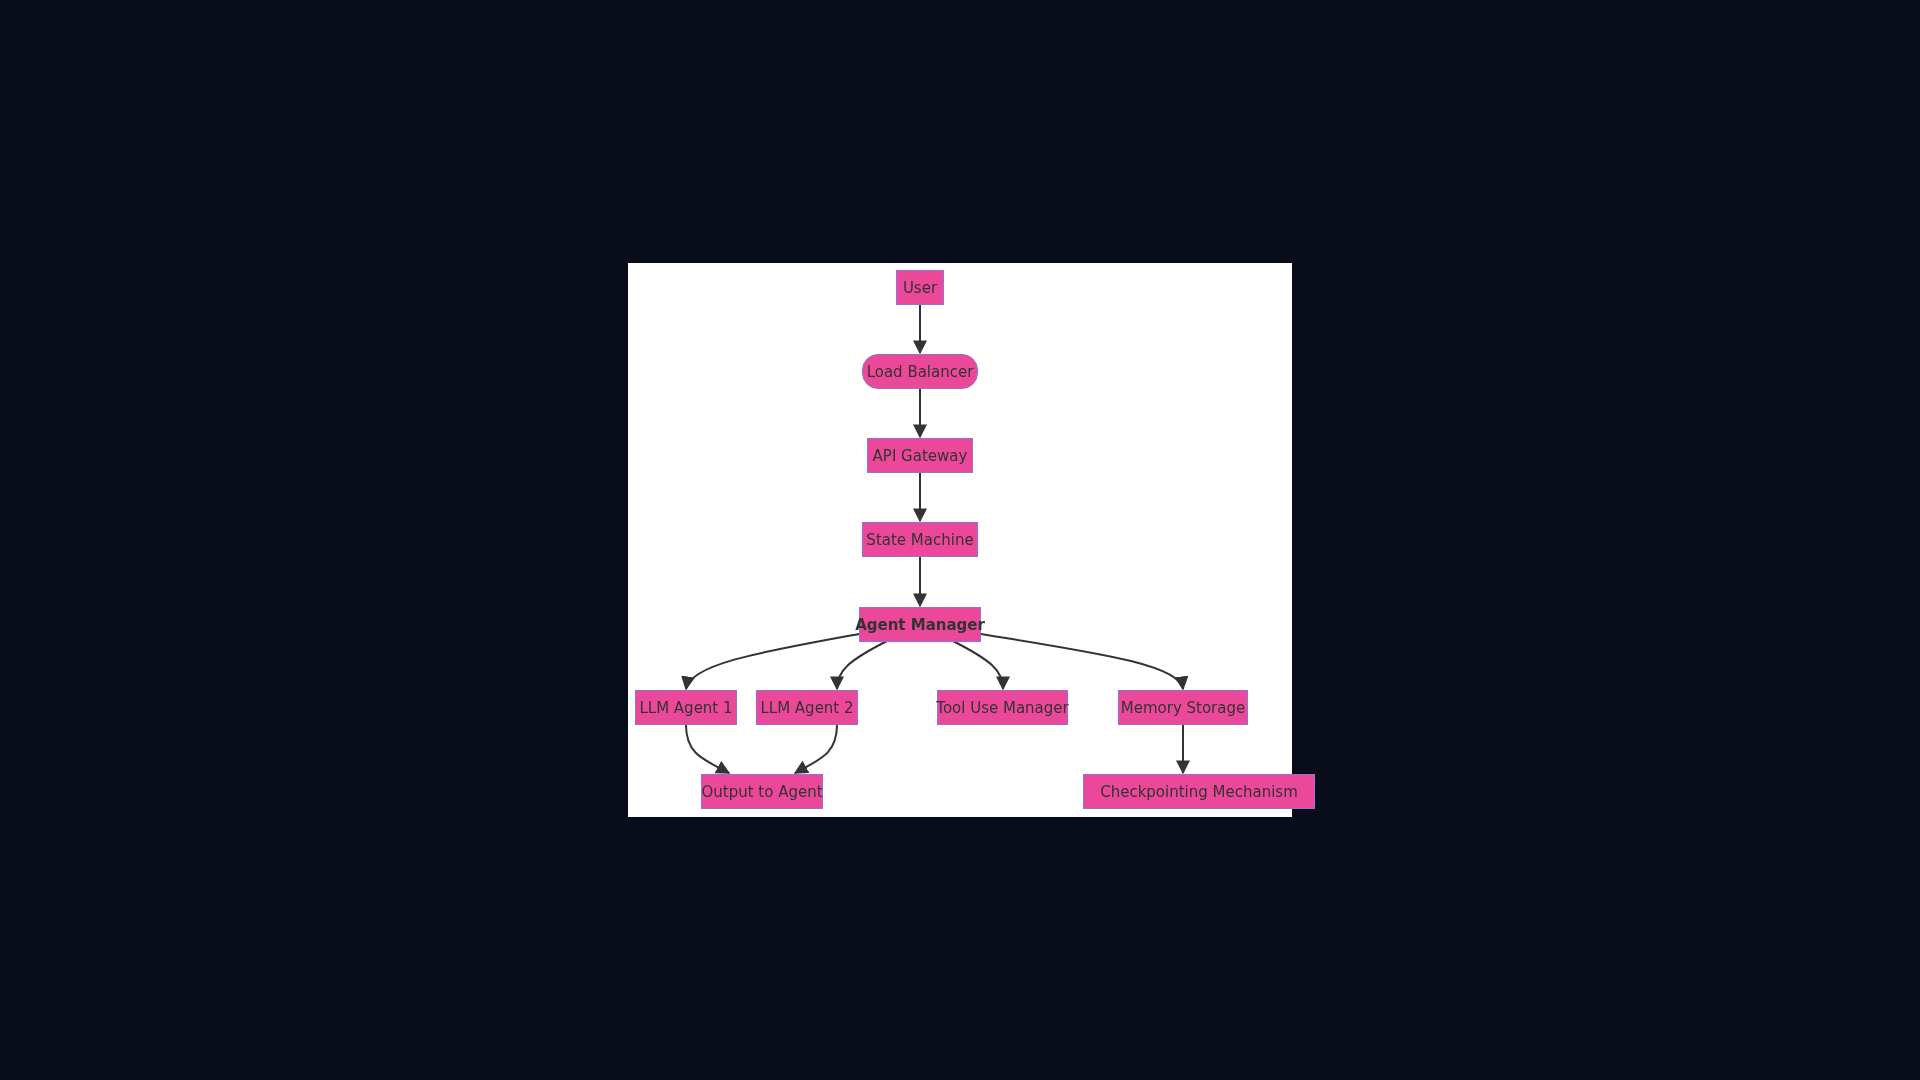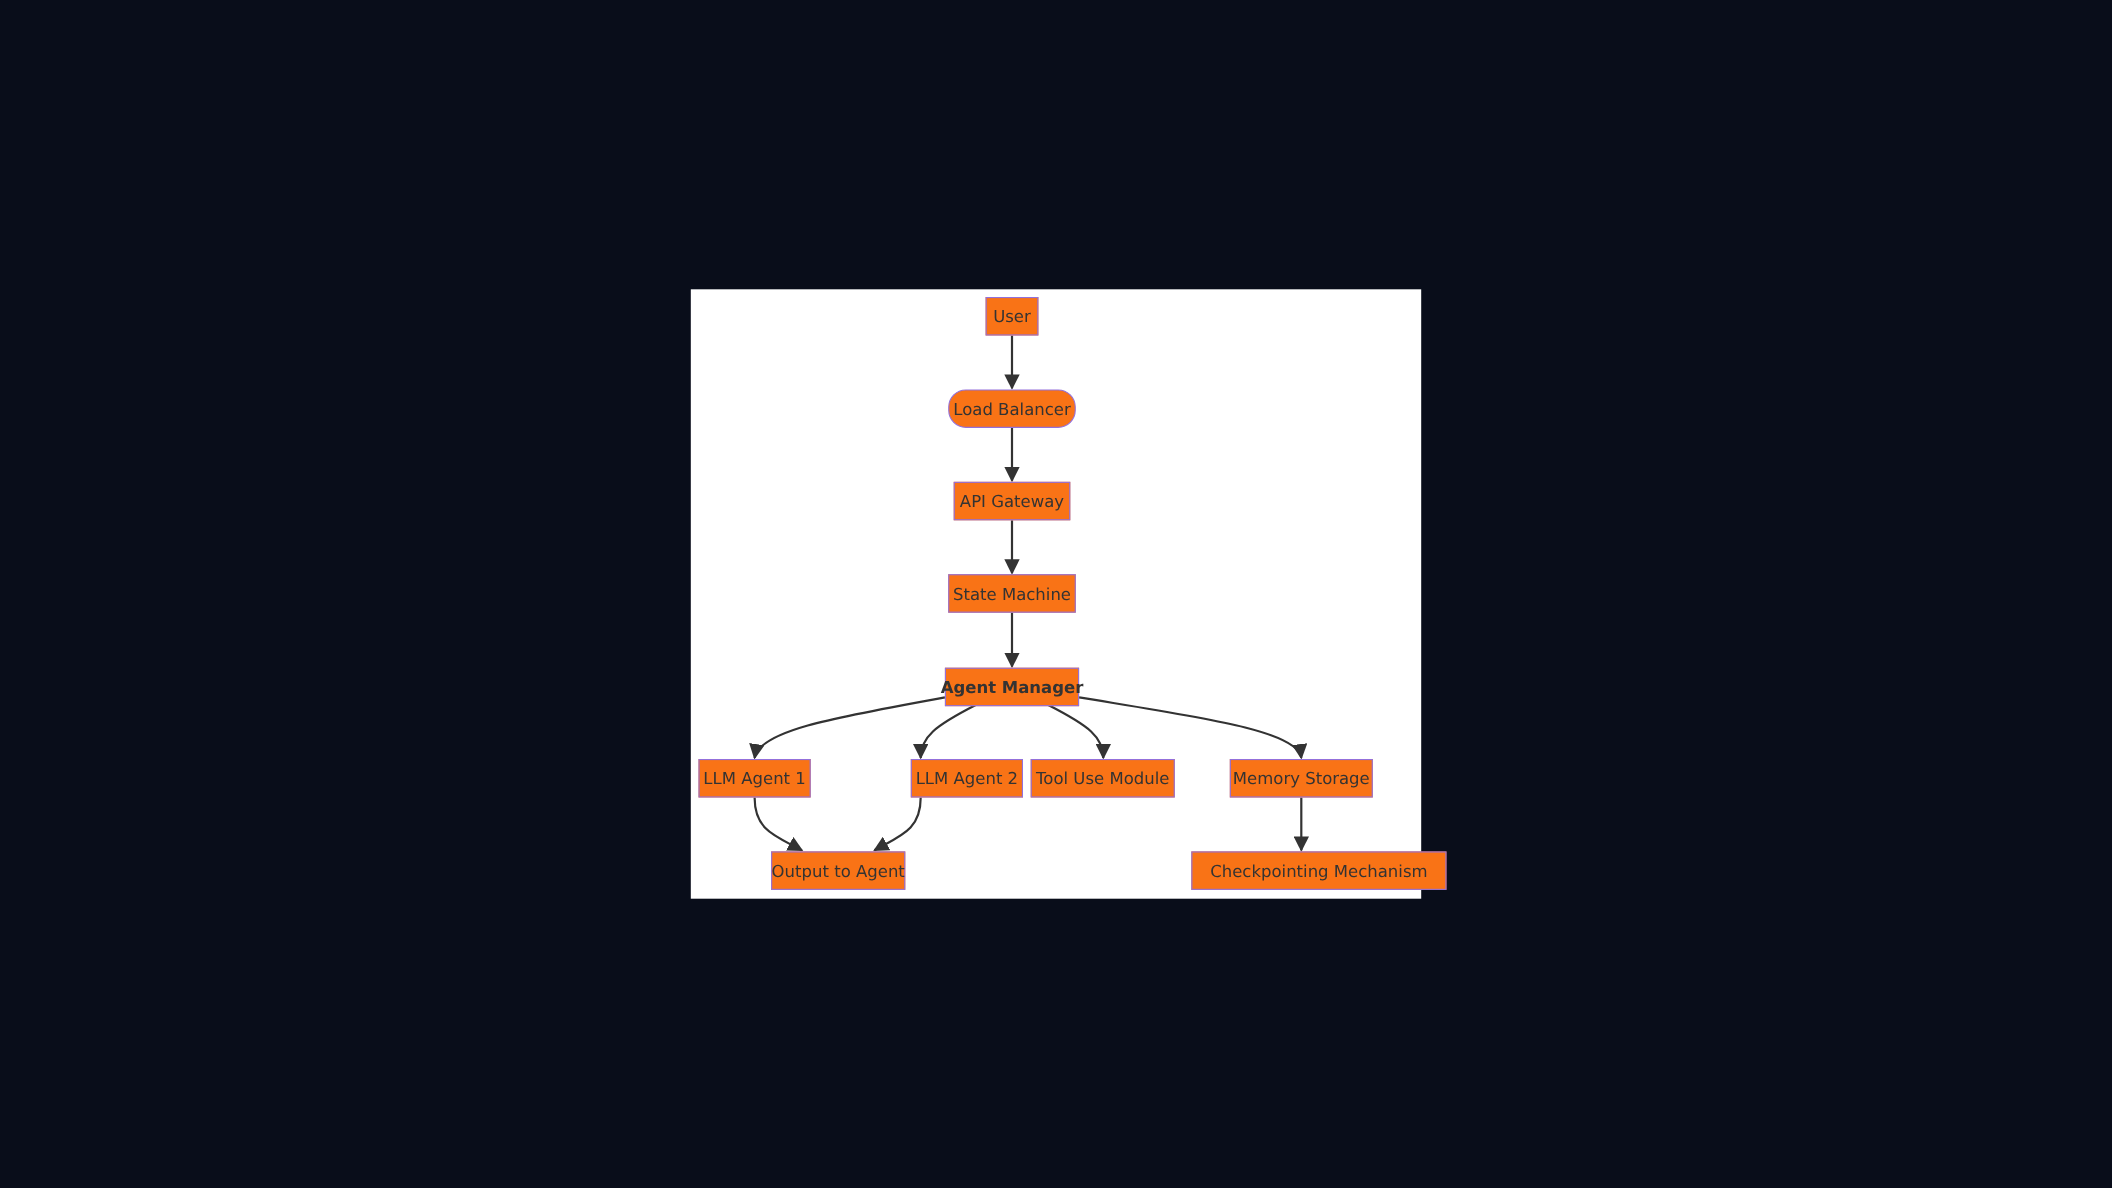--- a/index.html
+++ b/index.html
@@ -1,20 +1,20 @@
 <!DOCTYPE html>
 <html><head>
 <meta charset="utf-8">
 <style>
   html, body { margin:0; padding:0; }
   body { width:1920px; height:1080px; background:#090d1a; position:relative; overflow:hidden;
          font-family:"DejaVu Sans", sans-serif; }
   #panel { position:absolute; left:628px; top:263px; width:664px; height:554px; background:#ffffff; }
   #edges { position:absolute; left:0; top:0; width:1920px; height:1080px; pointer-events:none; }
-  .node { position:absolute; height:35px; box-sizing:border-box; background:#f97316;
+  .node { position:absolute; height:35px; box-sizing:border-box; background:#ec4899;
           border:1px solid #9370DB; color:#333333; font-size:15px; display:flex;
           align-items:center; justify-content:center; white-space:nowrap; }
 </style>
 </head>
 <body>
 
 <div id="panel"></div>
 
 <svg id="edges" viewBox="0 0 1920 1080">
   <defs>
@@ -36,17 +36,17 @@
     <path d="M1183,725 L1183,773"></path>
   </g>
 </svg>
 
 <div class="node" style="left:896px;top:270px;width:48px;">User</div>
 <div class="node" style="left:862px;top:354px;width:116px;border-radius:16px;">Load Balancer</div>
 <div class="node" style="left:867px;top:438px;width:106px;">API Gateway</div>
 <div class="node" style="left:862px;top:522px;width:116px;">State Machine</div>
 <div class="node" style="left:859px;top:607px;width:122px;font-weight:bold;">Agent Manager</div>
 <div class="node" style="left:635px;top:690px;width:102px;">LLM Agent 1</div>
-<div class="node" style="left:828px;top:690px;width:102px;">LLM Agent 2</div>
-<div class="node" style="left:937px;top:690px;width:131px;">Tool Use Module</div>
+<div class="node" style="left:756px;top:690px;width:102px;">LLM Agent 2</div>
+<div class="node" style="left:937px;top:690px;width:131px;">Tool Use Manager</div>
 <div class="node" style="left:1118px;top:690px;width:130px;">Memory Storage</div>
 <div class="node" style="left:701px;top:774px;width:122px;">Output to Agent</div>
 <div class="node" style="left:1083px;top:774px;width:232px;">Checkpointing Mechanism</div>
 
 </body></html>

